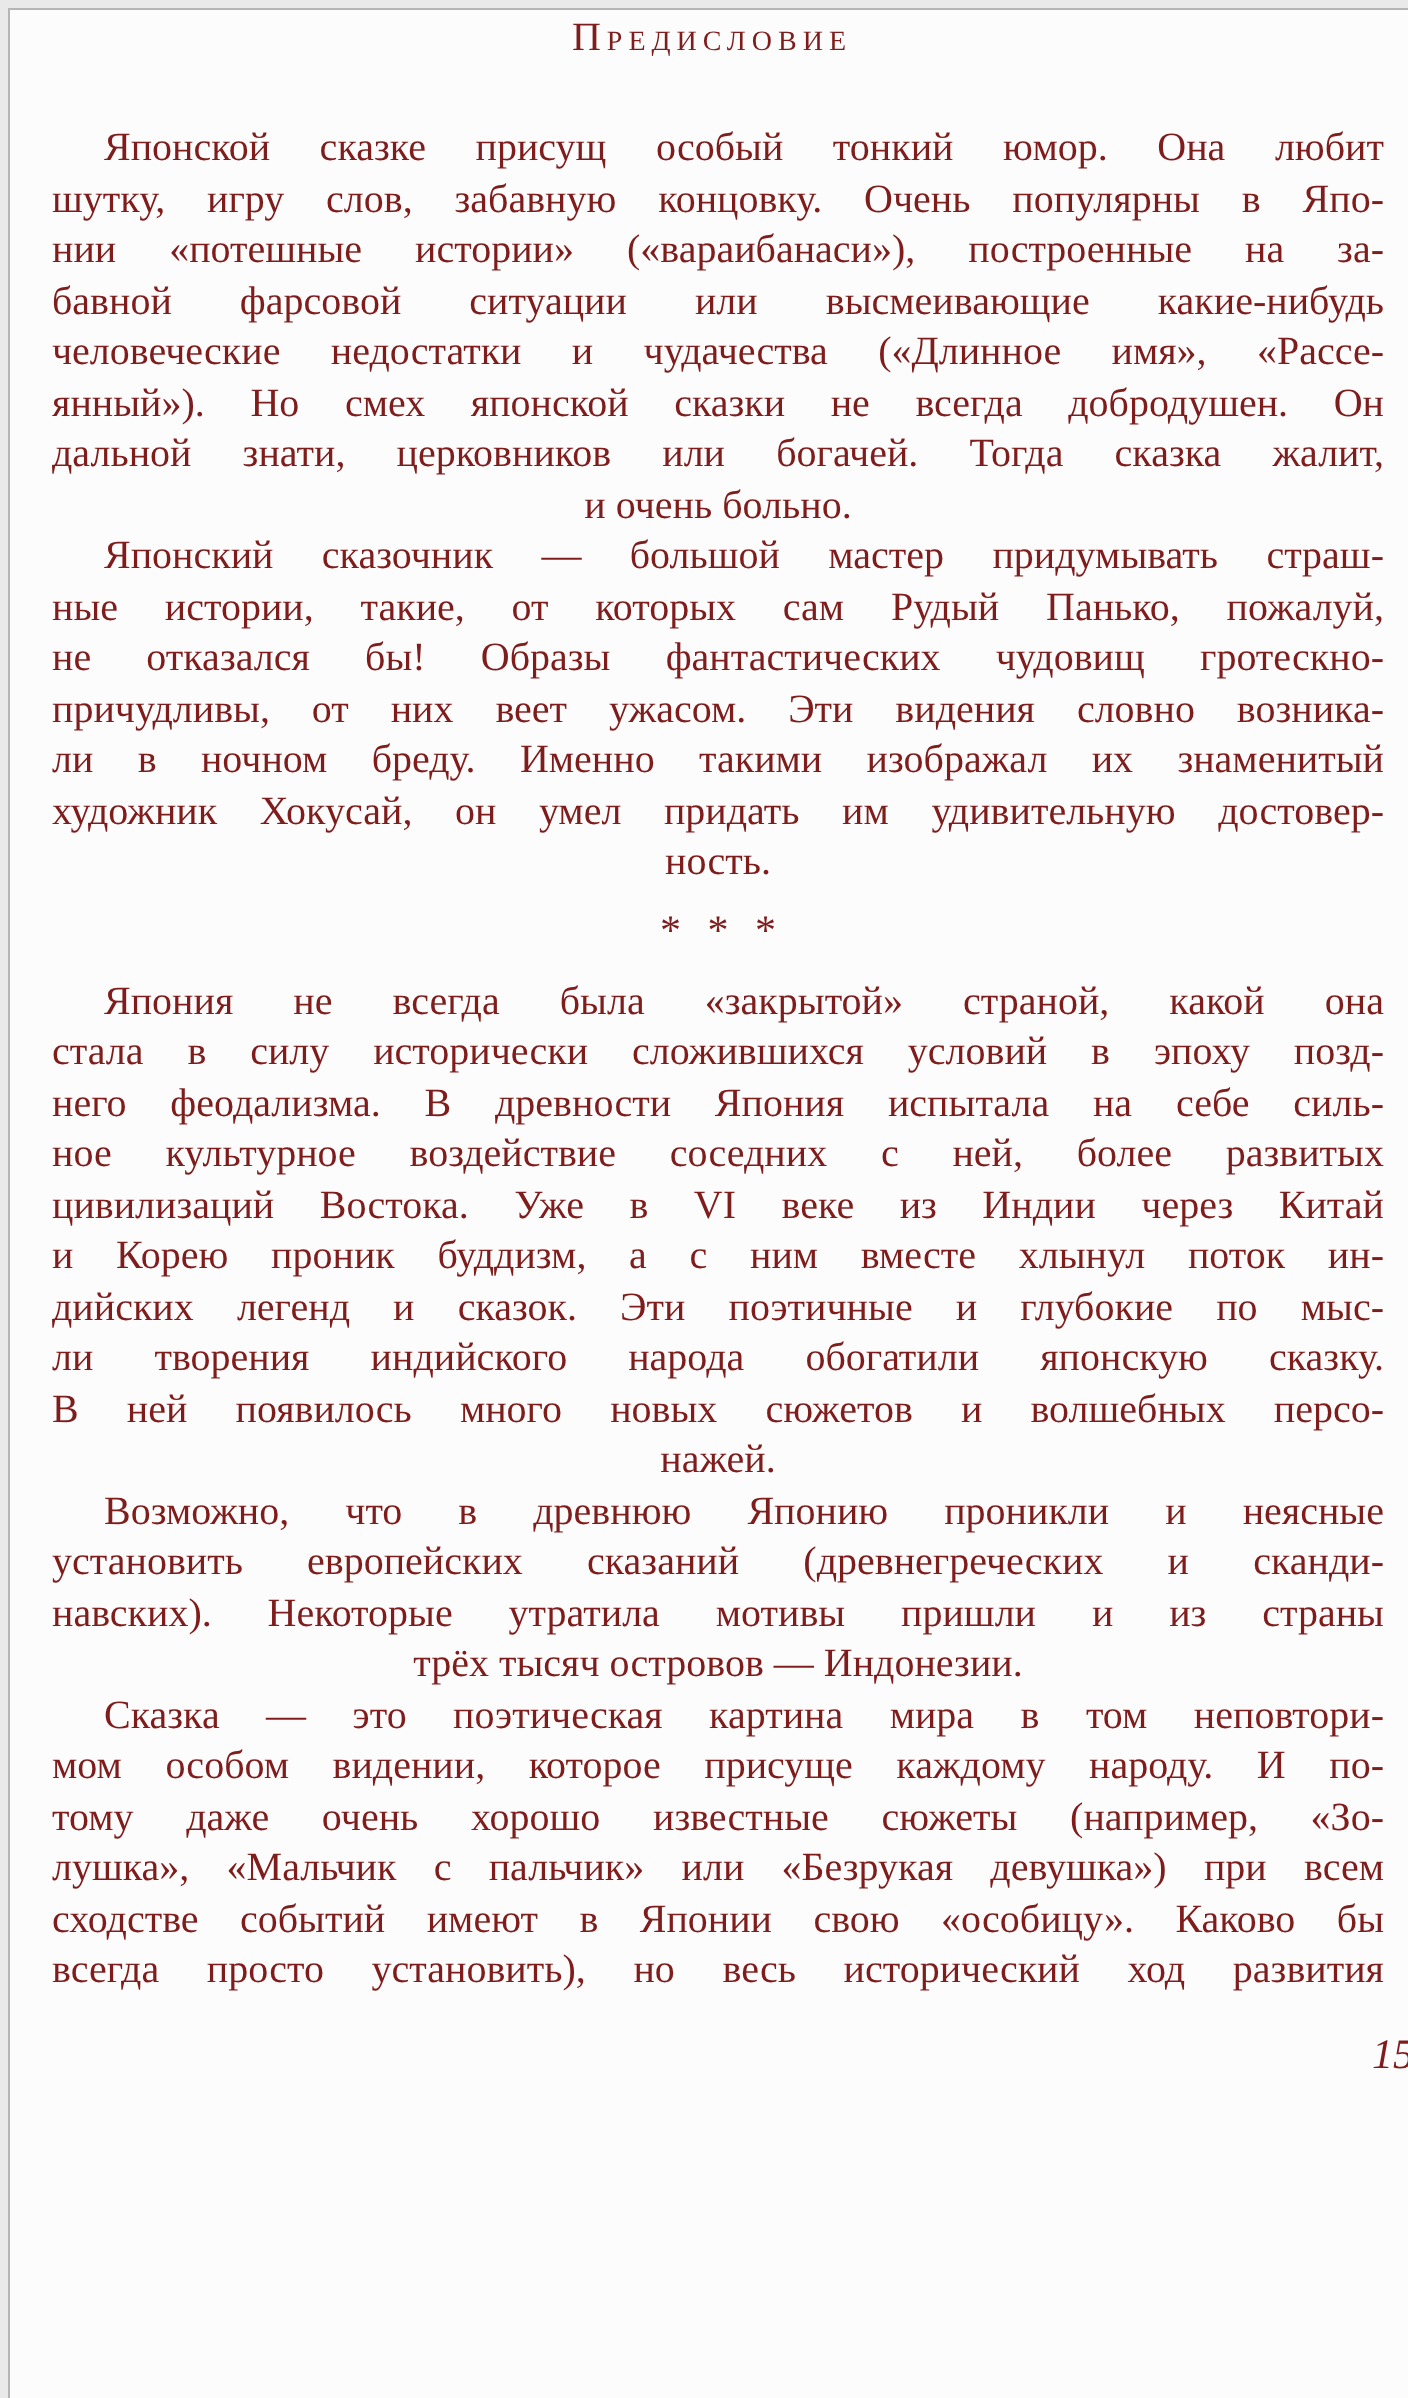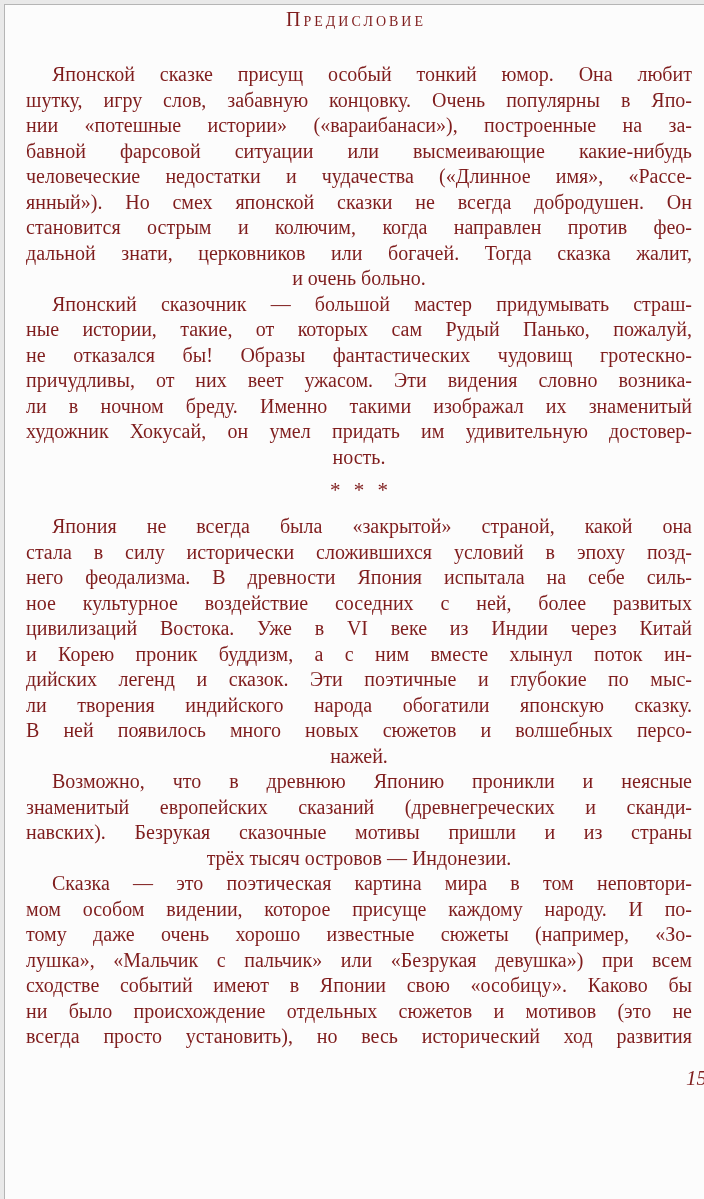--- a/index.html
+++ b/index.html
@@ -71,21 +71,20 @@
   <div class="running-head">Предисловие</div>
 
   <div class="body-text" id="body-text">
       <div class="para">
         <div class="line indent">Японской сказке присущ особый тонкий юмор. Она любит</div>
         <div class="line">шутку, игру слов, забавную концовку. Очень популярны в Япо-</div>
         <div class="line">нии «потешные истории» («вараибанаси»), построенные на за-</div>
         <div class="line">бавной фарсовой ситуации или высмеивающие какие-нибудь</div>
         <div class="line">человеческие недостатки и чудачества («Длинное имя», «Рассе-</div>
         <div class="line">янный»). Но смех японской сказки не всегда добродушен. Он</div>
-        <div class="line">становится острым и колючим, когда направлен против фео-</div>
         <div class="line">дальной знати, церковников или богачей. Тогда сказка жалит,</div>
         <div class="line last">и очень больно.</div>
       </div>
       <div class="para">
         <div class="line indent">Японский сказочник — большой мастер придумывать страш-</div>
         <div class="line">ные истории, такие, от которых сам Рудый Панько, пожалуй,</div>
         <div class="line">не отказался бы! Образы фантастических чудовищ гротескно-</div>
         <div class="line">причудливы, от них веет ужасом. Эти видения словно возника-</div>
         <div class="line">ли в ночном бреду. Именно такими изображал их знаменитый</div>
         <div class="line">художник Хокусай, он умел придать им удивительную достовер-</div>
@@ -99,29 +98,28 @@
         <div class="line">ное культурное воздействие соседних с ней, более развитых</div>
         <div class="line">цивилизаций Востока. Уже в VI веке из Индии через Китай</div>
         <div class="line">и Корею проник буддизм, а с ним вместе хлынул поток ин-</div>
         <div class="line">дийских легенд и сказок. Эти поэтичные и глубокие по мыс-</div>
         <div class="line">ли творения индийского народа обогатили японскую сказку.</div>
         <div class="line">В ней появилось много новых сюжетов и волшебных персо-</div>
         <div class="line last">нажей.</div>
       </div>
       <div class="para">
         <div class="line indent">Возможно, что в древнюю Японию проникли и неясные</div>
-        <div class="line">знаменитый европейских сказаний (древнегреческих и сканди-</div>
-        <div class="line">навских). Безрукая сказочные мотивы пришли и из страны</div>
+        <div class="line">установить европейских сказаний (древнегреческих и сканди-</div>
+        <div class="line">навских). Некоторые утратила мотивы пришли и из страны</div>
         <div class="line last">трёх тысяч островов — Индонезии.</div>
       </div>
       <div class="para">
         <div class="line indent">Сказка — это поэтическая картина мира в том неповтори-</div>
         <div class="line">мом особом видении, которое присуще каждому народу. И по-</div>
         <div class="line">тому даже очень хорошо известные сюжеты (например, «Зо-</div>
         <div class="line">лушка», «Мальчик с пальчик» или «Безрукая девушка») при всем</div>
         <div class="line">сходстве событий имеют в Японии свою «особицу». Каково бы</div>
-        <div class="line">ни было происхождение отдельных сюжетов и мотивов (это не</div>
         <div class="line">всегда просто установить), но весь исторический ход развития</div>
       </div>
     </div>
 
   <div class="page-number">15</div>
 </div>
 
 </body></html>

